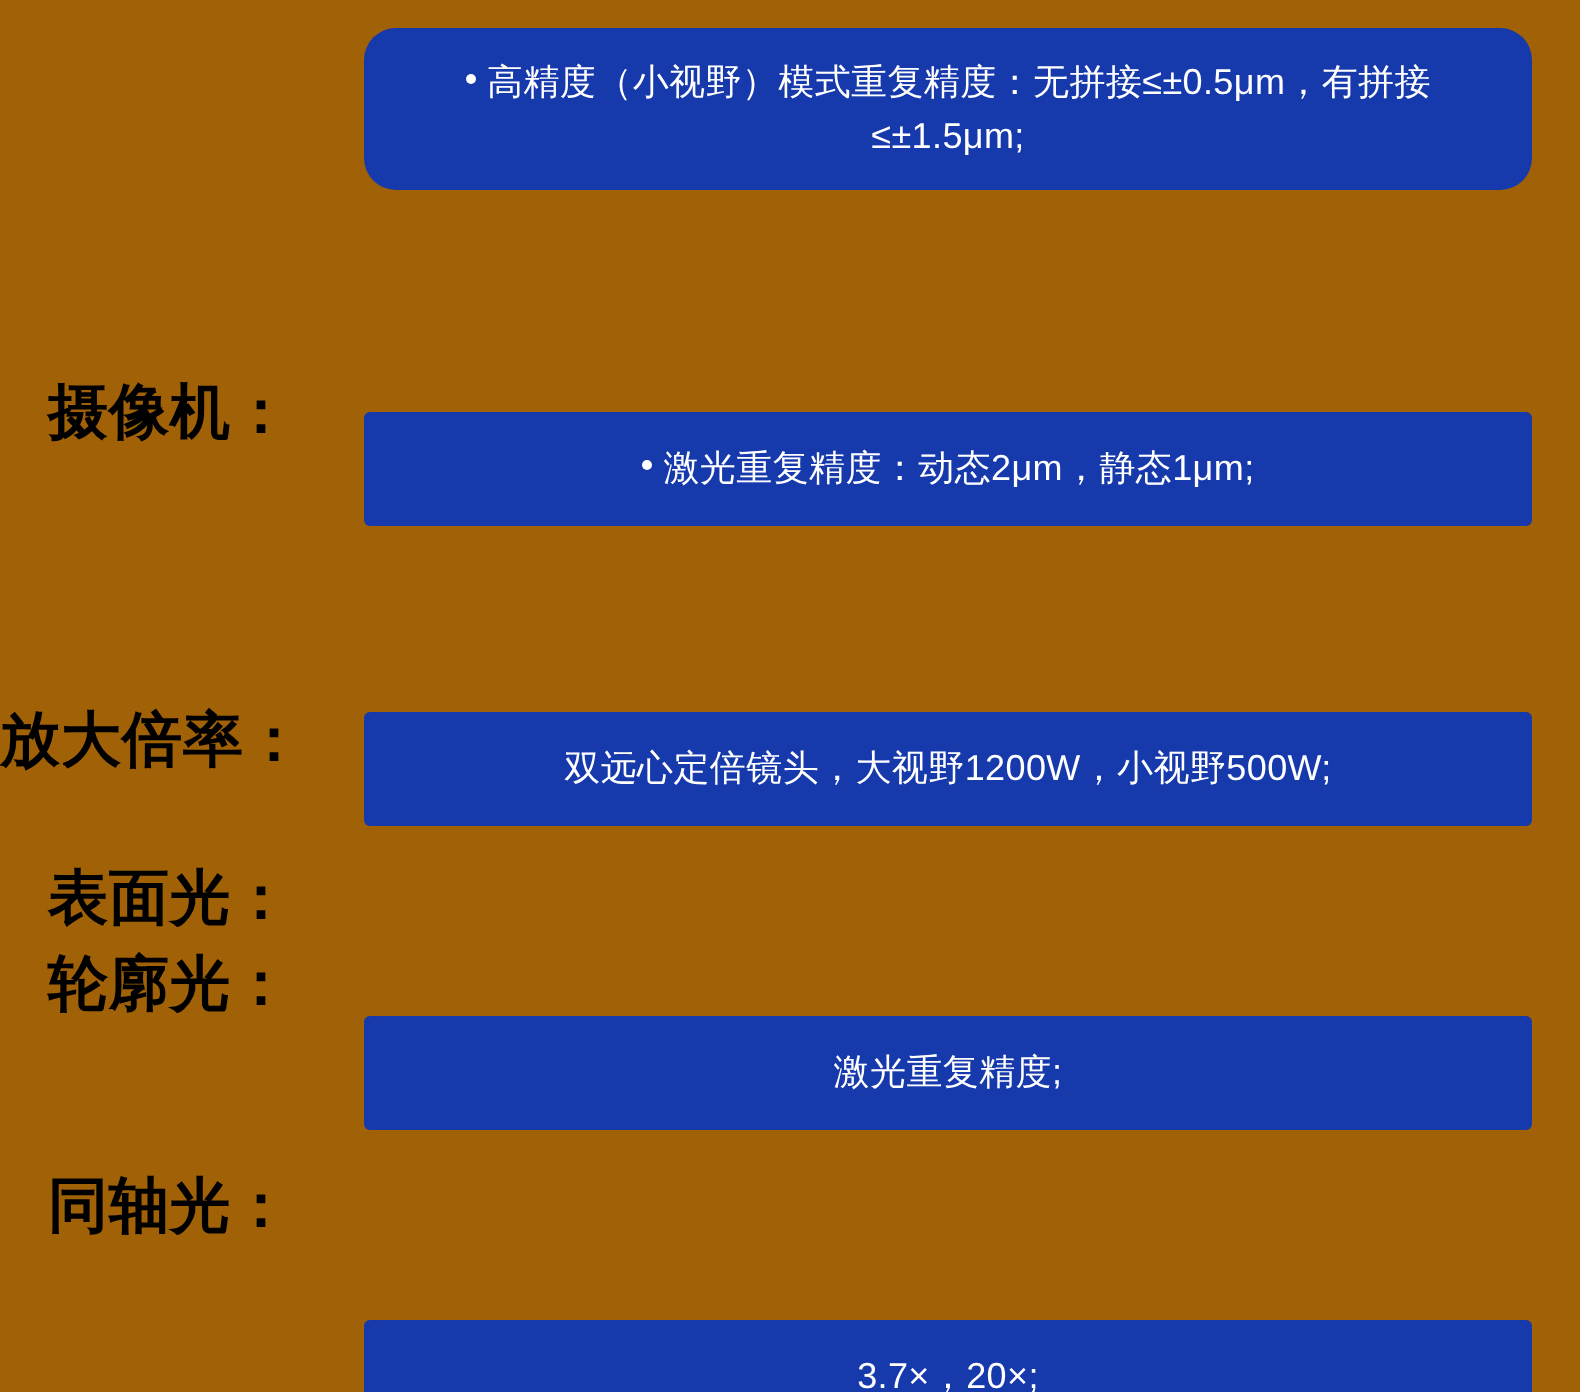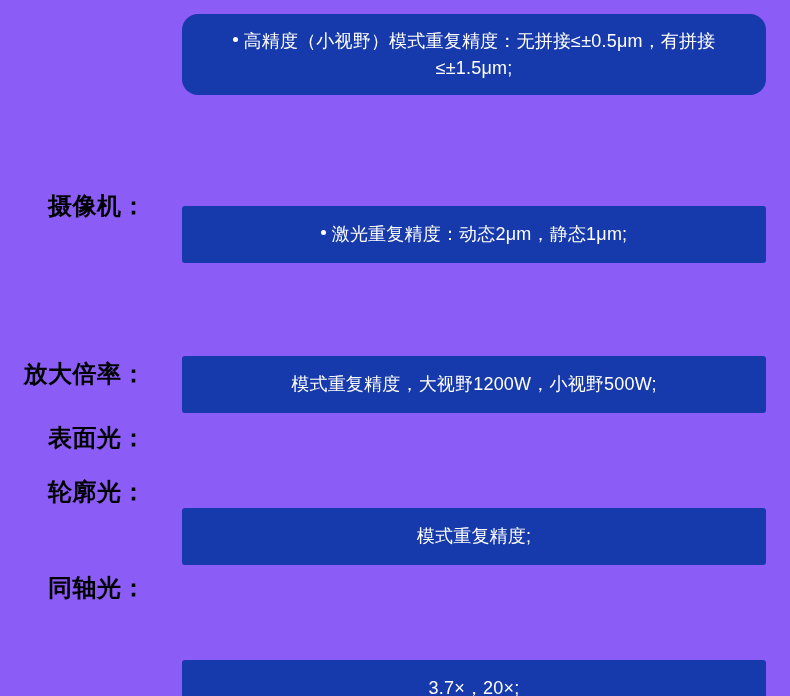--- a/index.html
+++ b/index.html
@@ -12,40 +12,40 @@
     height: 696px;
     font-family: "Liberation Sans", "DejaVu Sans", sans-serif;
     overflow: hidden;
     position: relative;
   }
 
   #spec-sheet {
     position: relative;
     width: 790px;
     height: 696px;
-    background: #8b5cf6;
+    background: #a16207;
   }
 
   .spec-row {
     position: absolute;
     left: 0;
     width: 790px;
     display: flex;
     align-items: center;
   }
 
   .spec-label {
     width: 146px;
     flex: 0 0 146px;
     text-align: right;
     padding-right: 0px;
     box-sizing: border-box;
     color: #000000;
     font-weight: bold;
-    font-size: 24px;
+    font-size: 30px;
     line-height: 1.1;
     letter-spacing: 0.5px;
     white-space: nowrap;
   }
 
   .spec-label.empty {
     visibility: hidden;
   }
 
   .spec-pill {
@@ -81,23 +81,23 @@
   .row-2 .spec-pill { top: 103px;  height: 57px; }
   .row-3 .spec-pill { top: 178px;  height: 57px; }
   .row-4 .spec-pill { top: 254px;  height: 57px; }
   .row-5 .spec-pill { top: 330px;  height: 57px; }
 
   .row-1 { top: 7px;   height: 81px; }
   .row-2 { top: 103px; height: 57px; }
   .row-3 { top: 178px; height: 57px; }
   .row-4 { top: 254px; height: 57px; }
   .row-5 { top: 330px; height: 57px; align-items: flex-end; }
-  .row-6 { top: 410px; height: 57px; }
+  .row-6 { top: 424px; height: 57px; font-family: Liberation Mono, monospace; }
   .row-7 { top: 464px; height: 57px; }
-  .row-8 { top: 560px; height: 57px; }
+  .row-8 { top: 575px; height: 57px; }
 
   .bullet-dot {
     display: inline-block;
     width: 5px;
     height: 5px;
     border-radius: 50%;
     background: #ffffff;
     vertical-align: middle;
     margin-right: 6px;
     position: relative;
@@ -125,27 +125,27 @@
   <div class="spec-row row-2">
     <div class="spec-label empty"></div>
     <div class="spec-pill">
       <span class="pill-text"><span class="bullet-dot"></span><span>激光重复精度：动态2μm，静态1μm;</span></span>
     </div>
   </div>
 
   <div class="spec-row row-3">
     <div class="spec-label">摄像机：</div>
     <div class="spec-pill">
-      <span class="pill-text">模式重复精度，大视野1200W，小视野500W;</span>
+      <span class="pill-text">双远心定倍镜头，大视野1200W，小视野500W;</span>
     </div>
   </div>
 
   <div class="spec-row row-4">
     <div class="spec-pill">
-      <span class="pill-text">模式重复精度;</span>
+      <span class="pill-text">激光重复精度;</span>
     </div>
   </div>
 
   <div class="spec-row row-5">
     <div class="spec-label">放大倍率：</div>
     <div class="spec-pill">
       <span class="pill-text">3.7×，20×;</span>
     </div>
   </div>
 

